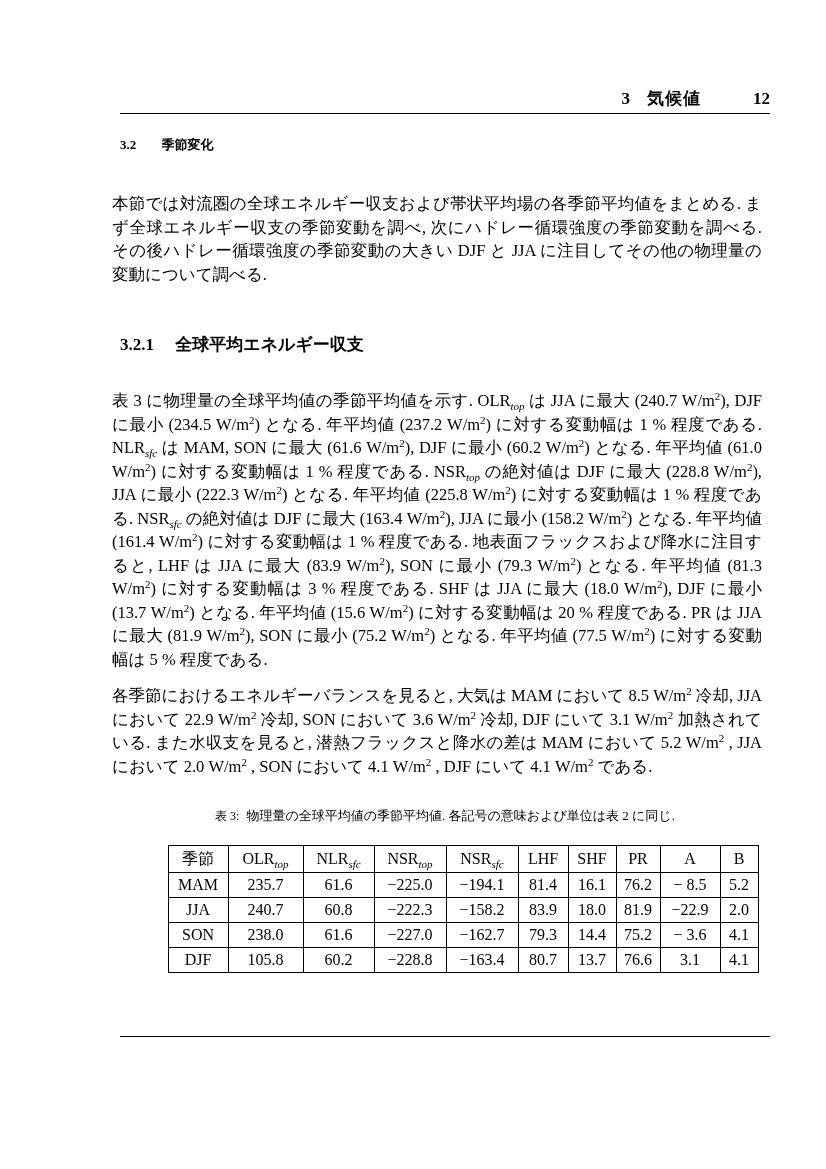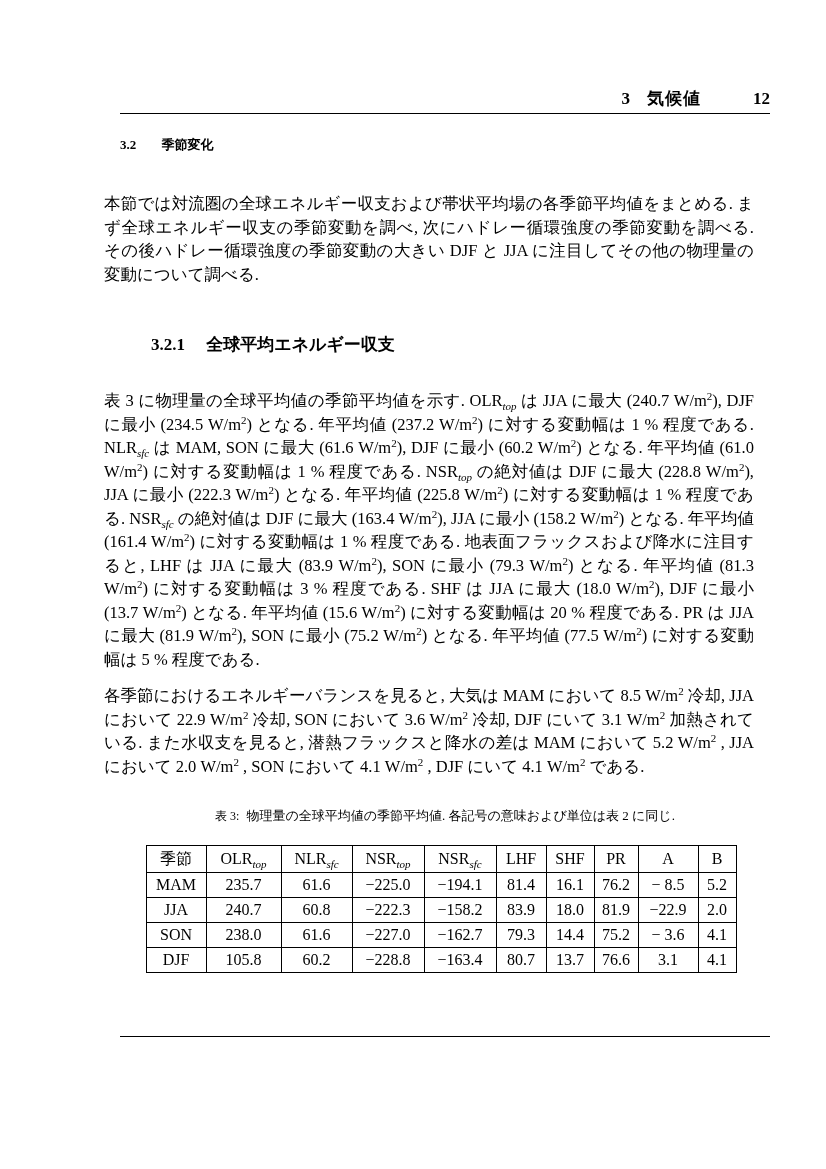--- a/index.html
+++ b/index.html
@@ -28,47 +28,47 @@
     position:absolute; top:132px; left:120px; margin:0;
     font-size:13px; font-weight:bold; line-height:26px;
   }
   .sec-heading .num { font-family:"Liberation Serif","DejaVu Serif",serif; }
   .sec-heading .ttl { font-family:"Liberation Sans","DejaVu Sans",sans-serif; margin-left:22px; }
 
   .subsec-heading {
     position:absolute; top:333px; left:120px; margin:0;
     font-size:17px; font-weight:bold; line-height:23px;
   }
-  .subsec-heading .num { font-family:"Liberation Serif","DejaVu Serif",serif;margin-left:31px; }
+  .subsec-heading .num { font-family:"Liberation Serif","DejaVu Serif",serif; }
   .subsec-heading .ttl { font-family:"Liberation Sans","DejaVu Sans",sans-serif; margin-left:17px; }
 
   
   .para {
-    position:absolute; left:104px; width:650px; margin:0;
+    position:absolute; left:112px; width:650px; margin:0;
     font-size:16.5px; line-height:23.5px;
     text-align:justify; text-justify:inter-ideograph;
   }
   .para-intro   { top:192px; }
   .para-energy  { top:389px; }
   .para-balance { top:684px; }
   .para sub, .para sup, .tbl sub { line-height:0; }
   .para sup { font-size:11px; }
   .para sub, .tbl sub { font-size:11px; font-style:italic; }
 
   
   .caption {
     position:absolute; top:806px; left:120px; width:650px;
     display:flex; justify-content:center; align-items:baseline;
     line-height:20px; white-space:nowrap;
   }
   .cap-label { font-size:12px; margin-right:7px; }
   .cap-text  { font-size:13px; }
 
   
-  .tbl-wrap { position:absolute; top:845px; left:116px; width:650px; display:flex; justify-content:center; }
+  .tbl-wrap { position:absolute; top:845px; left:138px; width:650px; display:flex; justify-content:center; }
   table.tbl { border-collapse:collapse; table-layout:fixed; }
   .tbl th, .tbl td {
     border:1px solid #000;
     text-align:center; vertical-align:middle;
     font-size:16px; font-weight:normal;
     padding:0; height:24px; line-height:18px;
     font-family:"Liberation Serif","DejaVu Serif",serif;
   }
   .tbl thead th { height:26px; }
 

